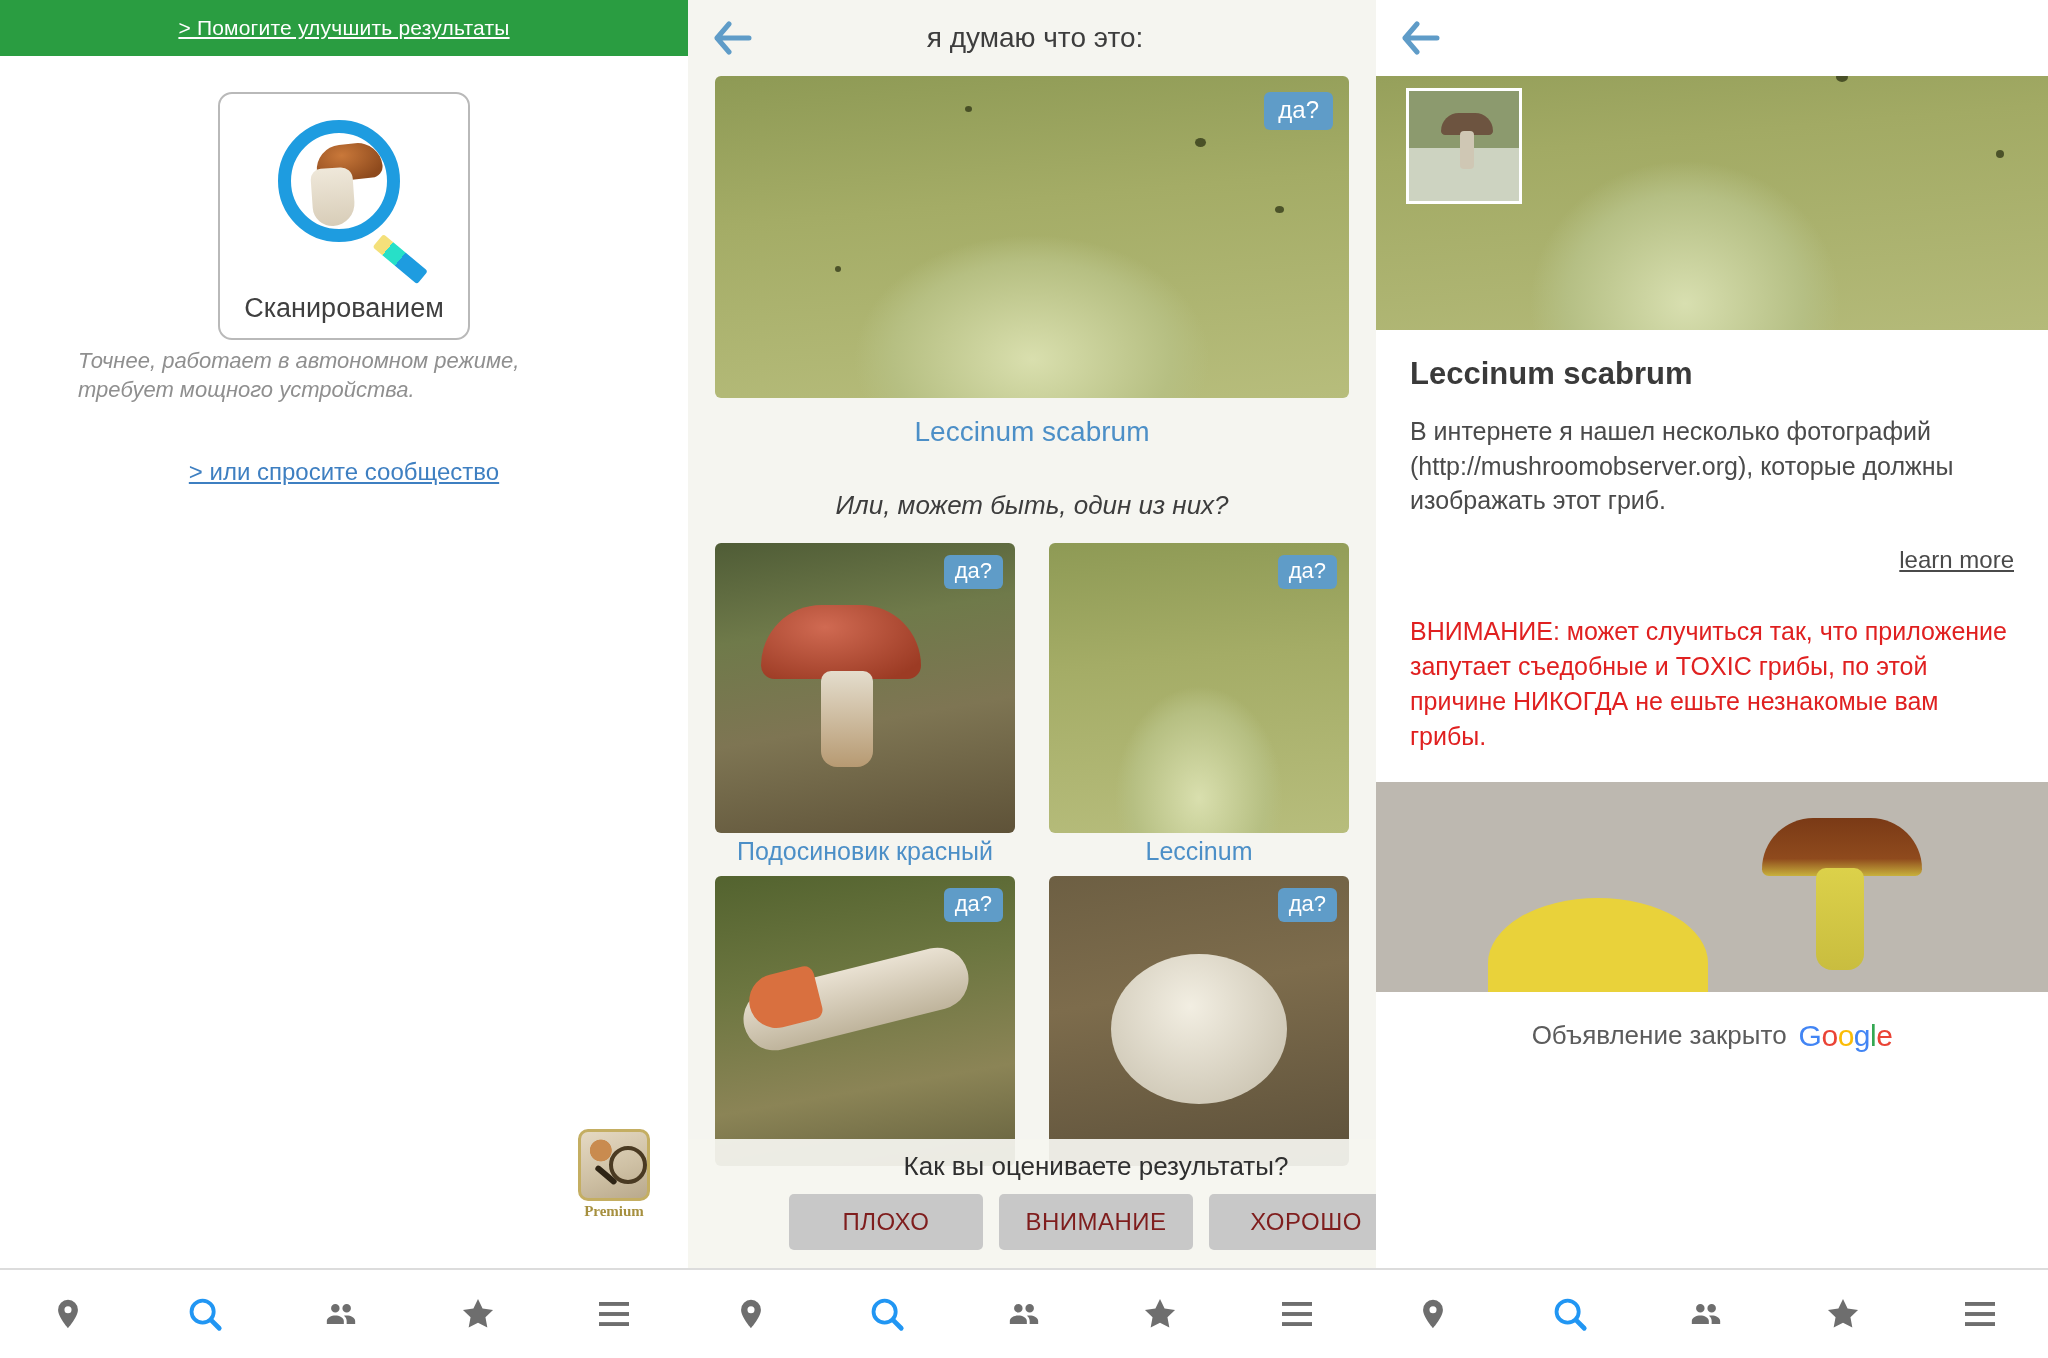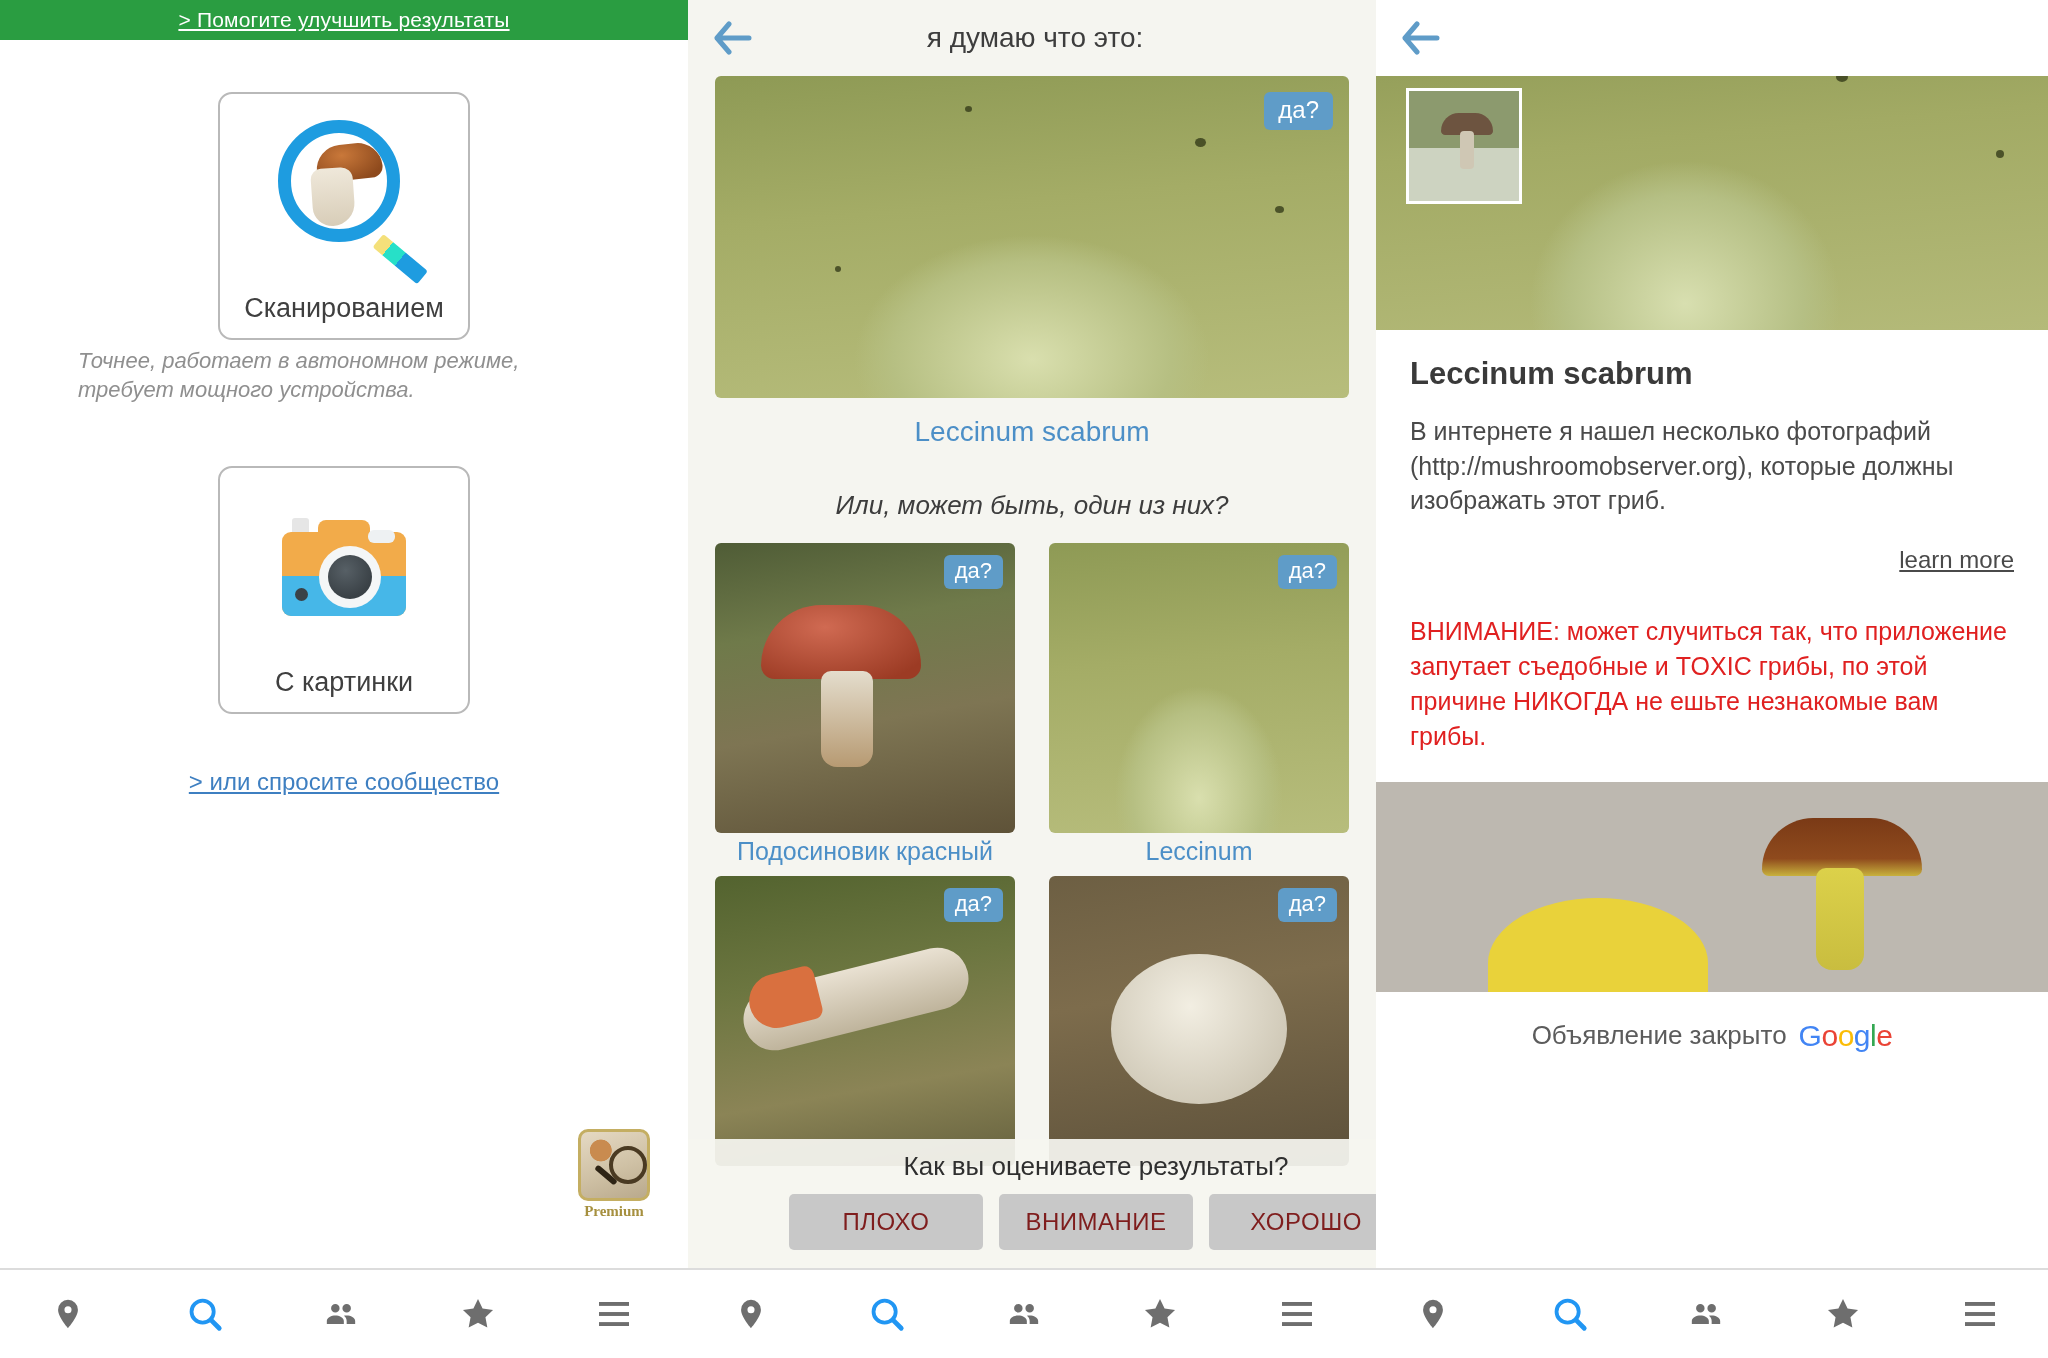--- a/index.html
+++ b/index.html
@@ -24,21 +24,21 @@
     overflow: hidden;
   }
   .pane { position: relative; overflow: hidden; }
   .pane-left   { width: 688px; background: #ffffff; }
   .pane-middle { width: 688px; background: #f5f5f0; }
   .pane-right  { width: 672px; background: #ffffff; }
 
   
   .green-bar {
     position: absolute; top: 0; left: 0;
-    width: 688px; height: 40px;
+    width: 688px; height: 56px;
     background: #2a9d41;
     display: flex; align-items: center; justify-content: center;
   }
   .green-bar a {
     color: #ffffff;
     font-size: 21px;
     text-decoration: underline;
     letter-spacing: .2px;
     white-space: nowrap;
   }
@@ -450,33 +450,20 @@
             <div class="mag-handle"></div>
             <div class="mag-ring"></div>
             <div class="mush-cap"></div>
             <div class="mush-stem"></div>
           </div>
           <div class="card-label">Сканированием</div>
         </div>
 
         <div class="hint">Точнее, работает в автономном режиме, требует мощного устройства.</div>
 
-        <div class="method-card" style="margin-top:62px;">
-          <div class="card-art">
-            <div class="cam-hump"></div>
-            <div class="cam-flash"></div>
-            <div class="cam-body"></div>
-            <div class="cam-bottom"></div>
-            <div class="cam-vf"></div>
-            <div class="cam-lens-outer"></div>
-            <div class="cam-lens-inner"></div>
-            <div class="cam-dot"></div>
-          </div>
-          <div class="card-label">С картинки</div>
-        </div>
 
 
         <a class="community-link" href="#">&gt; или спросите сообщество</a>
       </div>
 
       <div class="premium-badge">
         <div class="thumb"></div>
         <div class="plabel">Premium</div>
       </div>
     </div>

